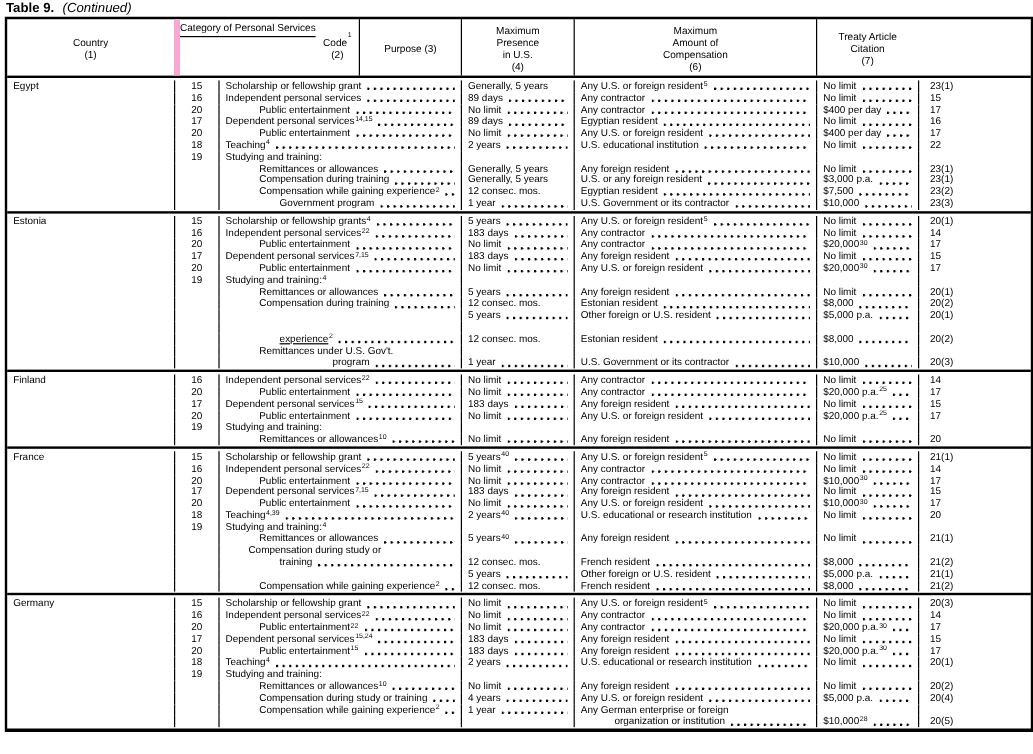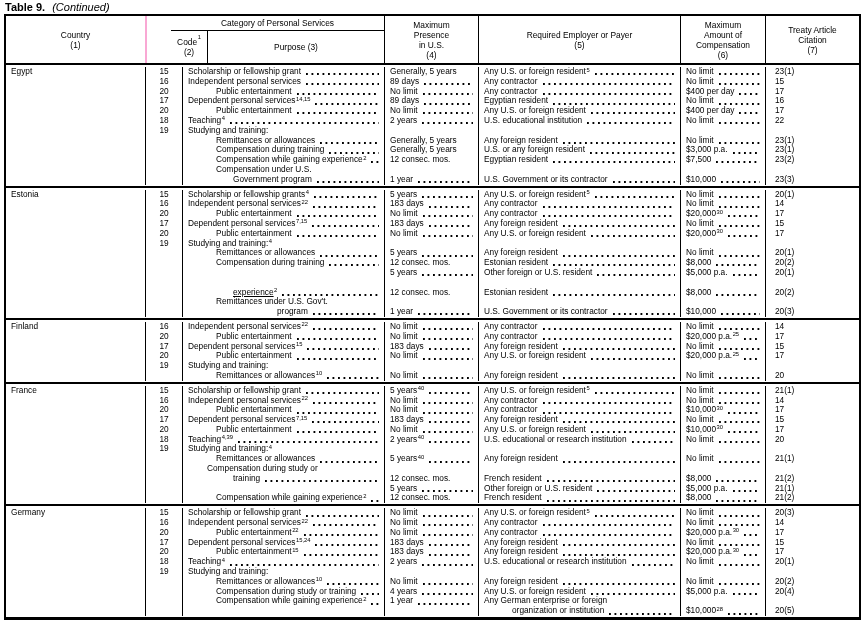--- a/index.html
+++ b/index.html
@@ -7,21 +7,21 @@
         font-family:"Liberation Sans","DejaVu Sans",sans-serif;color:#000;}
   .title{position:absolute;left:5px;top:1px;font-size:11px;line-height:12px;}
   .title .t-main{font-weight:bold;}
   .title .t-cont{font-style:italic;margin-left:7px;}
   .tbl{position:absolute;left:4px;top:14px;width:853px;border:2px solid #000;border-bottom-width:3px;background:#fff;}
   
   .hdr{display:grid;grid-template-columns:139px 37px 202px 94px 202px 85px auto;height:47px;border-bottom:2px solid #000;}
   .hcell{display:flex;flex-direction:column;align-items:center;justify-content:center;text-align:center;
          font-size:8.4px;line-height:10px;white-space:pre-line;border-left:1px solid #000;}
   .hcell.first{border-left:none;}
-  .cat-wrap{grid-column:2/4;border-left:2px solid #f9a8d4;display:flex;flex-direction:column;padding-left:24px;}
+  .cat-wrap{grid-column:2/4;border-left:5px solid #f9a8d4;display:flex;}
   .cat-strip{height:14px;border-bottom:1px solid #000;text-align:center;font-size:8.4px;line-height:14px;}
   .cat-body{flex:1;display:grid;grid-template-columns:37px 1fr;}
   .cat-code{border-right:1px solid #000;display:flex;flex-direction:column;align-items:center;justify-content:center;
             font-size:8.4px;line-height:10px;}
   .cat-purpose{display:flex;flex-direction:column;align-items:center;justify-content:center;font-size:8.4px;line-height:10px;}
   
   .block{border-top:2px solid #000;padding:2px 0 1px 0;}
   .block.first{border-top:none;}
   .trow{display:grid;grid-template-columns:139px 37px 202px 94px 202px 85px auto;font-size:8.3px;line-height:9.8px;}
   .trow>div{min-height:9.8px;}
@@ -55,22 +55,20 @@
             <div>(2)</div>
           </div>
           <div class="cat-purpose">Purpose
 (3)</div>
         </div>
       </div>
       <div class="hcell">Maximum
 Presence
 in U.S.
 (4)</div>
-      <div class="hcell">Required Employer or Payer
-(5)</div>
       <div class="hcell">Maximum
 Amount of
 Compensation
 (6)</div>
       <div class="hcell">Treaty Article
 Citation
 (7)</div>
     </div>
     <div id="tbody">
         <div class="block first">
@@ -271,31 +269,20 @@
             <div class="c-amt">
               <span>$7,500</span>
               <span class="dots"></span>
             </div>
             <div class="c-cit"><span>23(2)</span></div>
           </div>
           <div class="trow">
             <div class="c-country"></div>
             <div class="c-code"></div>
             <div class="c-purpose">
-              <span style="margin-left: 28px;">Compensation under U.S.</span>
-            </div>
-            <div class="c-pres"></div>
-            <div class="c-payer"></div>
-            <div class="c-amt"></div>
-            <div class="c-cit"></div>
-          </div>
-          <div class="trow">
-            <div class="c-country"></div>
-            <div class="c-code"></div>
-            <div class="c-purpose">
               <span style="margin-left: 45px;">Government program</span>
               <span class="dots"></span>
             </div>
             <div class="c-pres">
               <span>1 year</span>
               <span class="dots"></span>
             </div>
             <div class="c-payer">
               <span>U.S. Government or its contractor</span>
               <span class="dots"></span>

